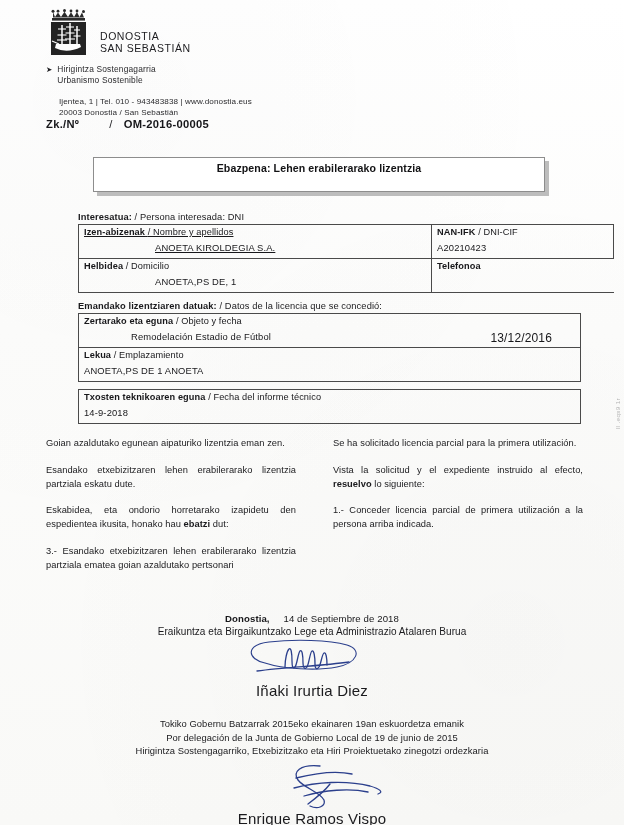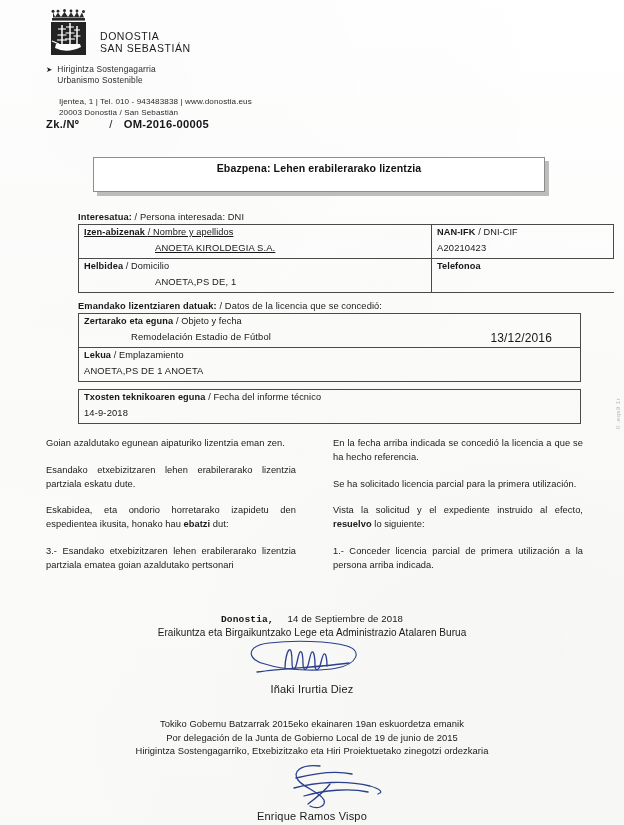--- a/index.html
+++ b/index.html
@@ -182,28 +182,28 @@
     position: absolute;
     left: 0;
     width: 624px;
     text-align: center;
   }
   .sig-place {
     font-size: 9.6px;
     margin-bottom: 2px;
     letter-spacing: 0.1px;
   }
-  .sig-place b { font-weight: bold; font-family: Liberation Mono, monospace; }
+  .sig-place b { font-weight: bold; }
   .sig-role {
     font-size: 10px;
     letter-spacing: 0.05px;
     color: #1a1a1d;
   }
   .sig-name {
-    font-size: 11px;
+    font-size: 15px;
     letter-spacing: 0.2px;
     color: #1a1a1d;
   }
 
   .sig-ink { display: block; margin: 0 auto; }
 
   .deleg {
     position: absolute;
     left: 0;
     width: 624px;
@@ -399,21 +399,20 @@
   <div class="side-code">ll .eqs9 1r</div>
 
   <div class="body-cols">
     <div class="col">
       <p>Goian azaldutako egunean aipaturiko lizentzia eman zen.</p>
       <p>Esandako etxebizitzaren lehen erabilerarako lizentzia partziala eskatu dute.</p>
       <p>Eskabidea, eta ondorio horretarako izapidetu den espedientea ikusita, honako hau <b>ebatzi</b> dut:</p>
       <p>3.- Esandako etxebizitzaren lehen erabilerarako lizentzia  partziala ematea goian azaldutako pertsonari</p>
     </div>
     <div class="col">
-      <p>En la fecha arriba indicada se concedió la licencia a que se ha hecho referencia.</p>
       <p>Se ha solicitado licencia    parcial para la primera utilización.</p>
       <p>Vista la solicitud y el expediente instruido al efecto, <b>resuelvo</b> lo siguiente:</p>
       <p>1.- Conceder licencia parcial de primera utilización a la persona arriba indicada.</p>
     </div>
   </div>
 
   <div class="sign-block" style="top:613px;">
     <div class="sig-place">
       <b>Donostia,</b>
       &nbsp;&nbsp;&nbsp;

